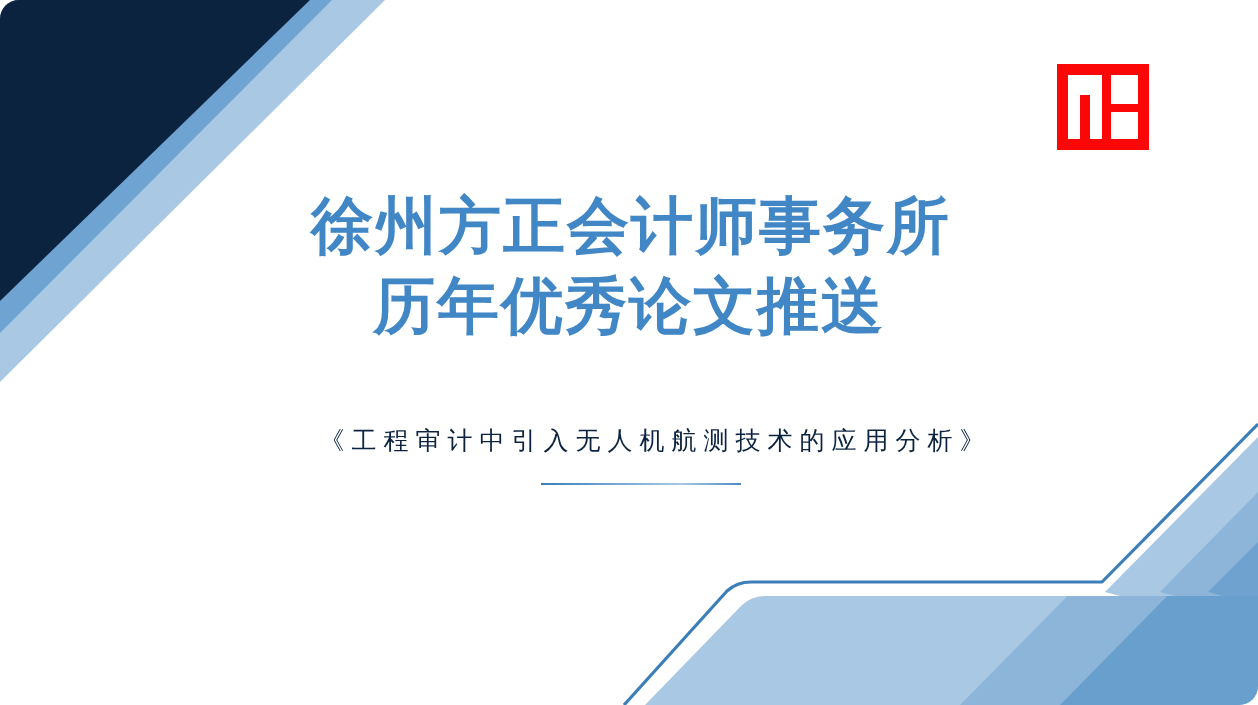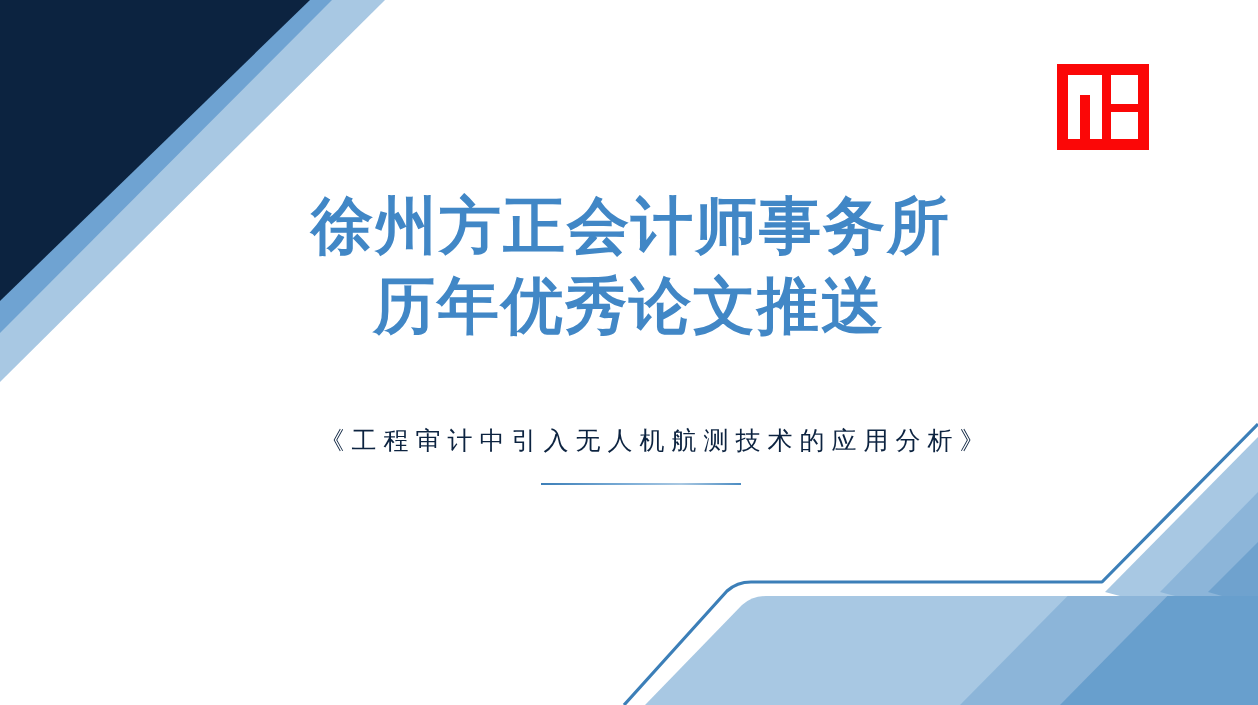--- a/index.html
+++ b/index.html
@@ -11,20 +11,21 @@
     overflow: hidden;
   }
 
   #slide {
     position: relative;
     width: 1258px;
     height: 705px;
     background: #ffffff;
     font-family: "Liberation Sans", "DejaVu Sans", sans-serif;
     overflow: hidden;
+    border-radius: 19px;
   }
 
   
   .deco-layer {
     position: absolute;
     left: 0; top: 0;
     width: 1258px; height: 705px;
     pointer-events: none;
   }
 

